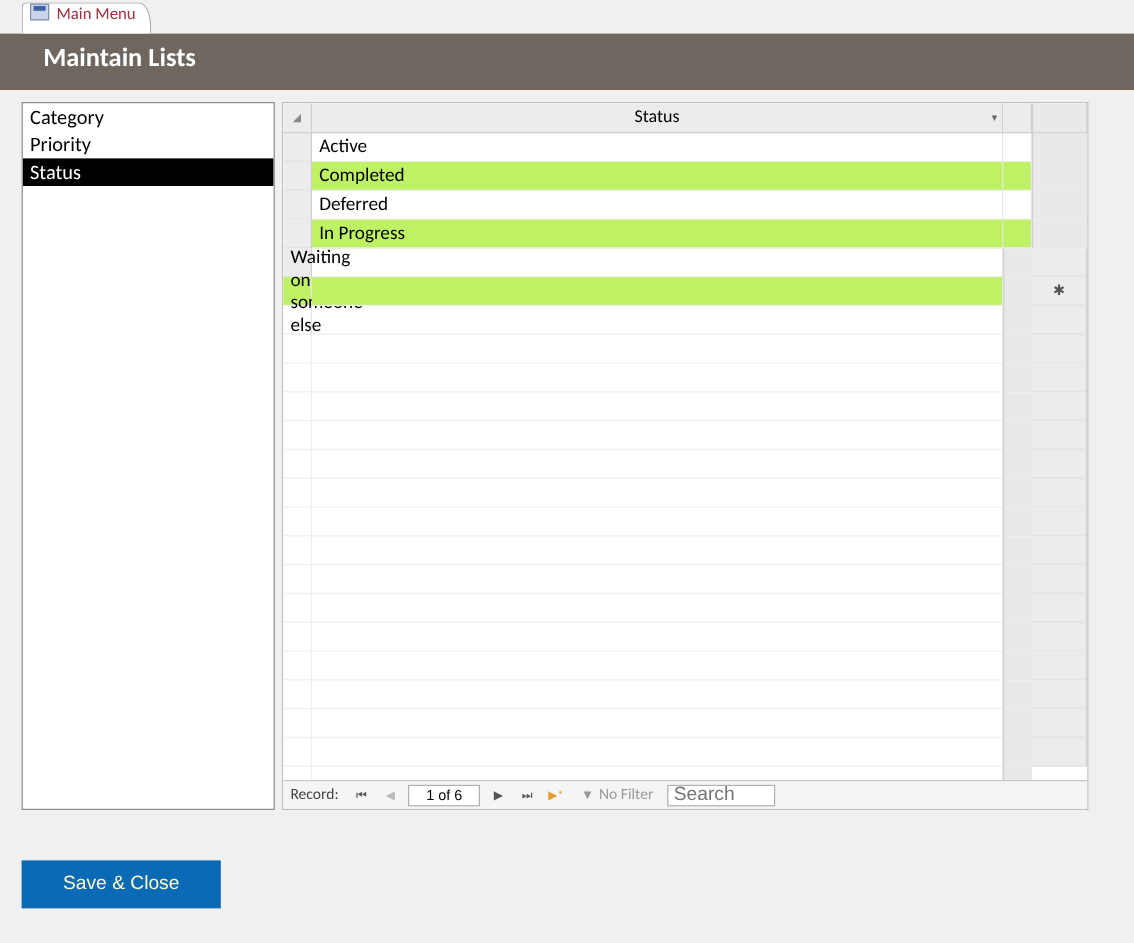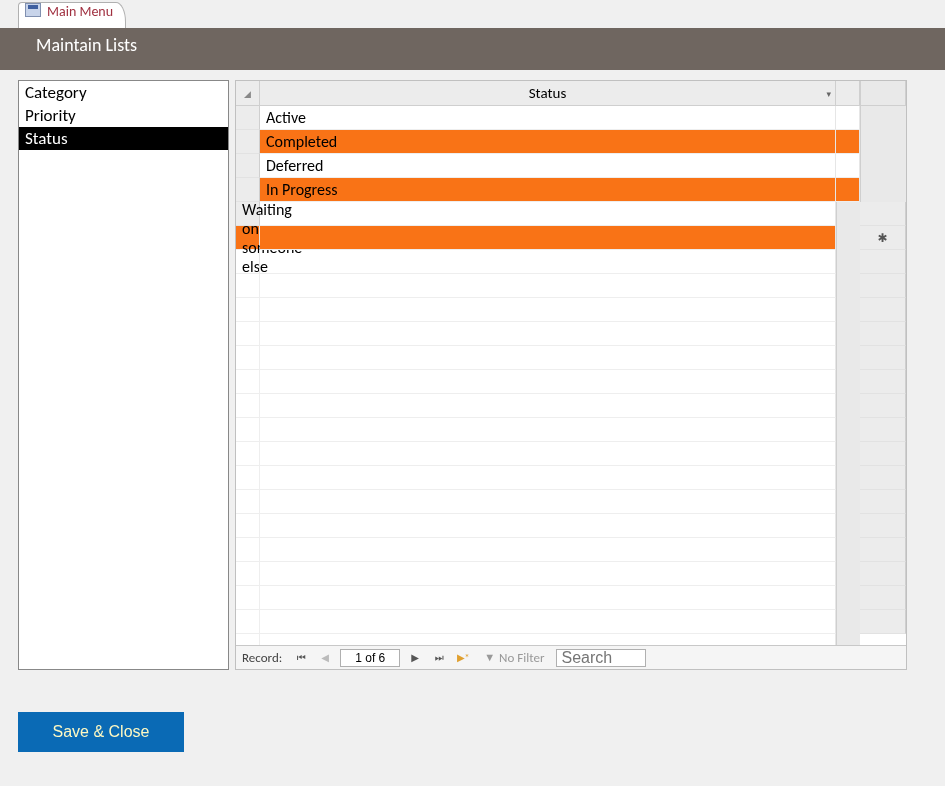--- a/index.html
+++ b/index.html
@@ -6,39 +6,39 @@
 body { font-family: "Segoe UI", Calibri, sans-serif; font-size: 14px; background: #f0f0f0; width: 945px; height: 786px; overflow: hidden; }
 
 
 .tab-bar { height: 28px; background: #f0f0f0; display: flex; padding-left: 18px; align-items: flex-end; }
 .tab { height: 26px; padding: 0 12px 0 6px; display: flex; align-items: flex-start; border: 1px solid #b0b0b0; border-bottom: none; border-top-left-radius: 4px; border-top-right-radius: 10px 20px; background: #fff; margin-right: 4px; cursor: pointer; color: #a03040; }
 .tab .tab-icon { width: 16px; height: 14px; margin-right: 6px; border: 1px solid #8090b0; background: #c8d4ea; position: relative; }
 .tab .tab-icon::before { content: ""; position: absolute; left: 2px; right: 2px; top: 1px; height: 4px; background: #4060a0; }
 .tab.active { font-weight: bold; }
 
 
-.header-band { background: #6f6660; color: #fff; padding: 6px 0 14px 36px; font-size: 18px; font-weight: 400; }
+.header-band { background: #6f6660; color: #fff; padding: 6px 0 14px 36px; font-size: 22px; font-weight: 700; }
 
 
 .content-wrap { padding: 10px 0 0 18px; display: flex; height: 602px; }
 
 
 .left-list { width: 211px; height: 590px; border: 1px solid #888; background: #fff; overflow: hidden; }
 .left-list .list-item { padding: 0 6px; font-size: 17px; line-height: 23px; cursor: pointer; }
 .left-list .list-item.selected { background: #000; color: #fff; }
 
 
 .right-pane { margin-left: 6px; width: 672px; height: 590px; display: flex; flex-direction: column; border: 1px solid #c0c0c0; background:#e9e9e9; }
 .grid-area { flex: 1; position: relative; overflow: hidden; background:#fff; }
 .grid { display: grid; grid-template-columns: 24px 576px 24px 1fr; }
 .grid-header { background: #ececec; border-bottom: 1px solid #cfcfcf; border-right: 1px solid #cfcfcf; height: 25px; display:flex; align-items:center; justify-content:center; font-size:15px; position:relative; }
 .grid-header .dd { position:absolute; right:4px; top:50%; transform:translateY(-50%); font-size:9px; color:#666; }
 .row-selector { background: #ececec; border-bottom: 1px solid #e2e2e2; border-right: 1px solid #cfcfcf; height: 24px; display:flex; align-items:center; justify-content:center; color:#555; font-size:12px; }
 .row-cell { border-bottom: 1px solid #eee; border-right: 1px solid #e6e6e6; height: 24px; padding: 0 6px; display:flex; align-items:center; font-size:16px; }
-.row-cell.alt { background: #f97316; }
+.row-cell.alt { background: #bef264; }
 .filler { height: 24px; background: #fff; }
 .grid-blank-right { background:#e9e9e9; border-left:1px solid #cfcfcf; }
 
 
 .record-nav { height: 24px; background:#f5f5f5; border-top:1px solid #c8c8c8; display:flex; align-items:center; padding:0 6px; font-size:13px; color:#444; gap:6px; }
 .record-nav .label { margin-right: 4px; }
 .nav-btn { width:18px; height:18px; display:inline-flex; align-items:center; justify-content:center; border:1px solid transparent; cursor:pointer; color:#555; font-size:10px; }
 .nav-btn.disabled { color: #bbb; cursor: default; }
 .rec-input { width: 60px; height:18px; border:1px solid #b0b0b0; font-size:12px; text-align:center; background:#fff; }
 .filter-sec { display:flex; align-items:center; margin-left:6px; color:#999; gap:4px; }

